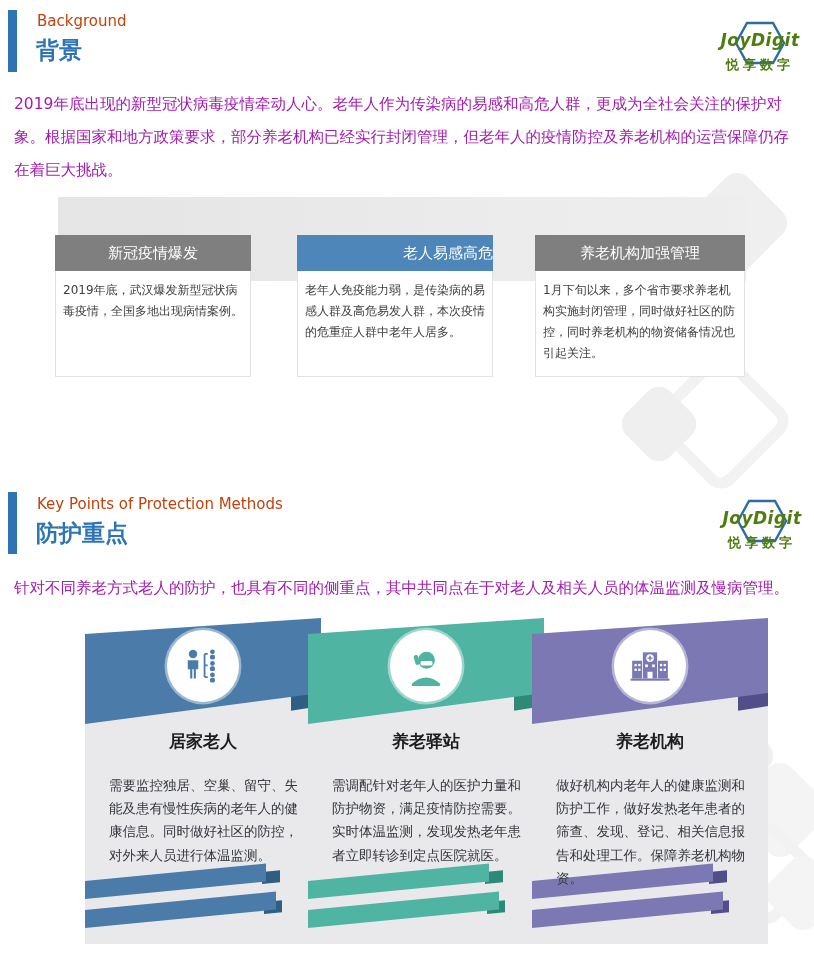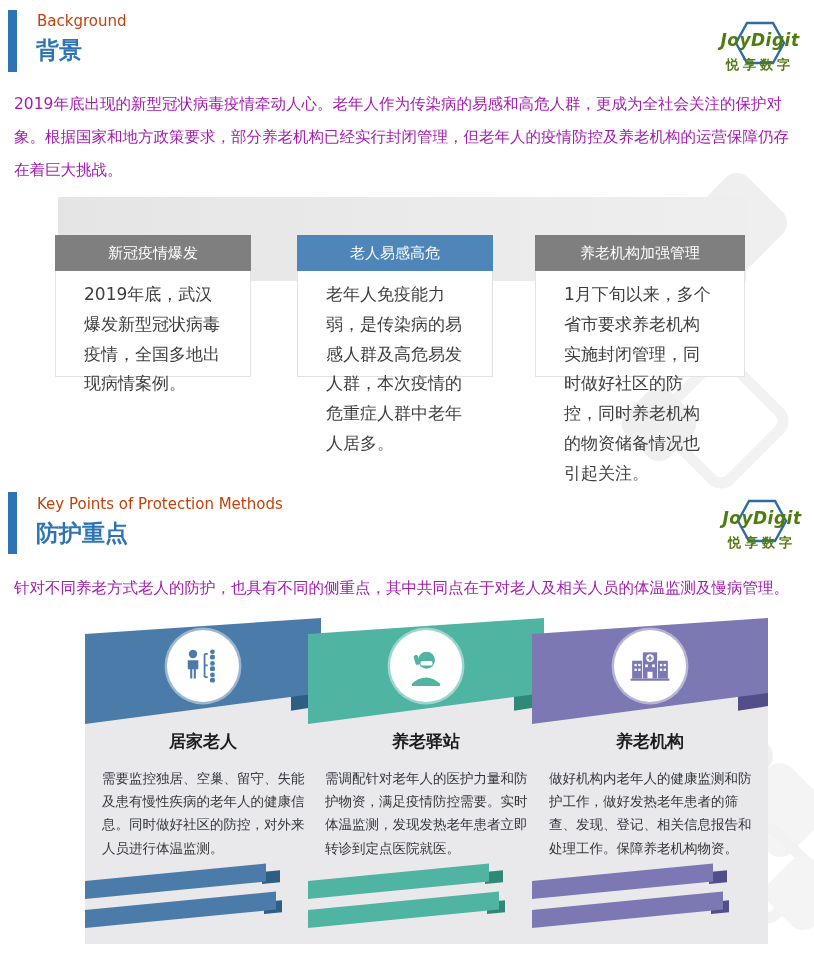--- a/index.html
+++ b/index.html
@@ -22,40 +22,40 @@
   .logo{position:absolute; width:100px; text-align:center; z-index:2; color:#4d7c0f;}
   .logo .hex{position:absolute; left:50%; top:-9px; margin-left:-26px; width:52px; height:44px; z-index:0;}
   .logo-text{position:relative; font-size:17px; font-weight:bold; letter-spacing:0.5px; z-index:1; font-style:italic;}
   .logo-cn{position:relative; margin-top:6px; font-size:13px; font-weight:bold; letter-spacing:4px; z-index:1;}
   
   .band{position:absolute; left:58px; top:197px; width:688px; height:84px;
         background:linear-gradient(90deg,#e5e5e5 0%,#ebebeb 60%,#eeeeee 100%); z-index:0;}
   .ibox{position:absolute; top:235px; width:196px; z-index:1;}
   .ibox-hdr{height:36px; line-height:36px; text-align:center; color:#ffffff; font-size:15px;}
   .ibox-hdr.gray{background:#7F7F7F;}
-  .ibox-hdr.blue{background:#4E86BA;}
+  .ibox-hdr.blue{background:#4E86BA;text-align:right;}
   .ibox-body{box-sizing:border-box; height:106px; background:#ffffff; border:1px solid #e2e2e2; border-top:none;
-             padding:9px 28px; font-size:17px; line-height:1.75; color:#3e3e3e;}
+             padding:9px 7px; font-size:12px; line-height:1.75; color:#3e3e3e;}
   
   .card{position:absolute; top:618px; width:236px; height:326px; z-index:1;}
   .card-bodyshape{position:absolute; inset:0; background:#e9e9ec;
       clip-path:polygon(0 104px,100% 74px,100% 100%,0 100%); z-index:1;}
   .card-hdr{position:absolute; left:0; top:0; width:100%; height:106px;
       clip-path:polygon(0 16px,100% 0,100% 75px,0 106px); z-index:2;}
   .card-fold{position:absolute; right:0; top:72px; width:30px; height:16px;
       transform:skewY(-9deg); transform-origin:100% 0; z-index:1;}
   .card-circle{position:absolute; left:50%; top:12px; width:72px; height:72px; margin-left:-36px;
       background:#ffffff; border-radius:50%; z-index:3;
       box-shadow:0 0 0 2.5px rgba(255,255,255,0.45);
       display:flex; align-items:center; justify-content:center;}
   .card-circle svg{width:42px; height:42px;}
   .card-title{position:absolute; top:112px; left:0; width:100%; text-align:center;
       font-size:17px; font-weight:bold; color:#1d1d1f; z-index:3;}
   .card-text{position:absolute; top:145px; left:13px; right:8px;
-      font-size:13.5px; line-height:1.72; color:#33363c; z-index:3; margin:4px;}
+      font-size:13.5px; line-height:1.72; color:#33363c; z-index:3; margin:11px;}
   .stripe{position:absolute; left:0; height:18px; transform:skewY(-5.5deg); transform-origin:0 0; z-index:2;}
   .stripe.s1{top:263px; width:181px;}
   .stripe.s2{top:292px; width:191px;}
   .tip{position:absolute; height:12px; width:18px; transform:skewY(-5.5deg); transform-origin:0 0; z-index:1;}
   .tip.t1{left:177px; top:254px;}
   .tip.t2{left:179px; top:284px;}
   
   .c1 .card-hdr,.c1 .stripe{background:#4A7BA9;} .c1 .card-fold,.c1 .tip{background:#2F5E83;} .c1 .card-circle{color:#4A7BA9;}
   .c2 .card-hdr,.c2 .stripe{background:#50B4A2;} .c2 .card-fold,.c2 .tip{background:#2E8A77;} .c2 .card-circle{color:#50B4A2;}
   .c3 .card-hdr,.c3 .stripe{background:#7B78B3;} .c3 .card-fold,.c3 .tip{background:#514E8A;} .c3 .card-circle{color:#7B78B3;}

